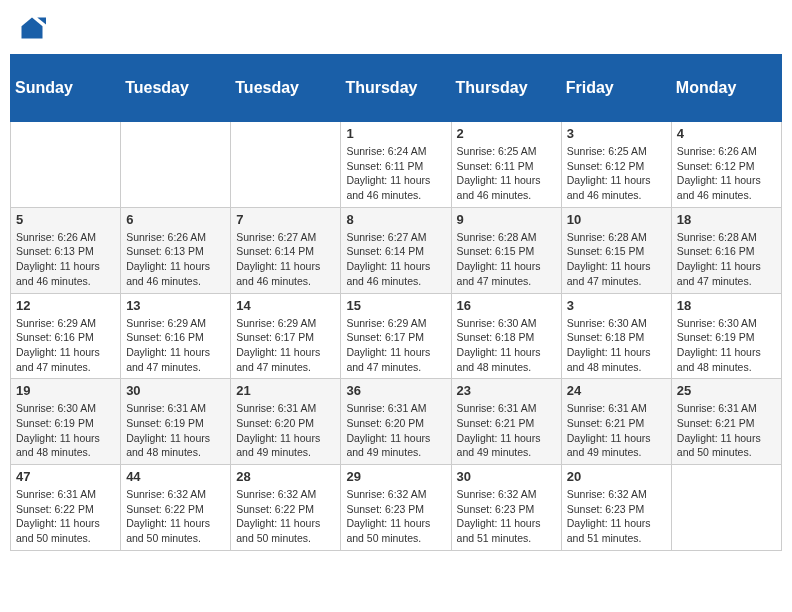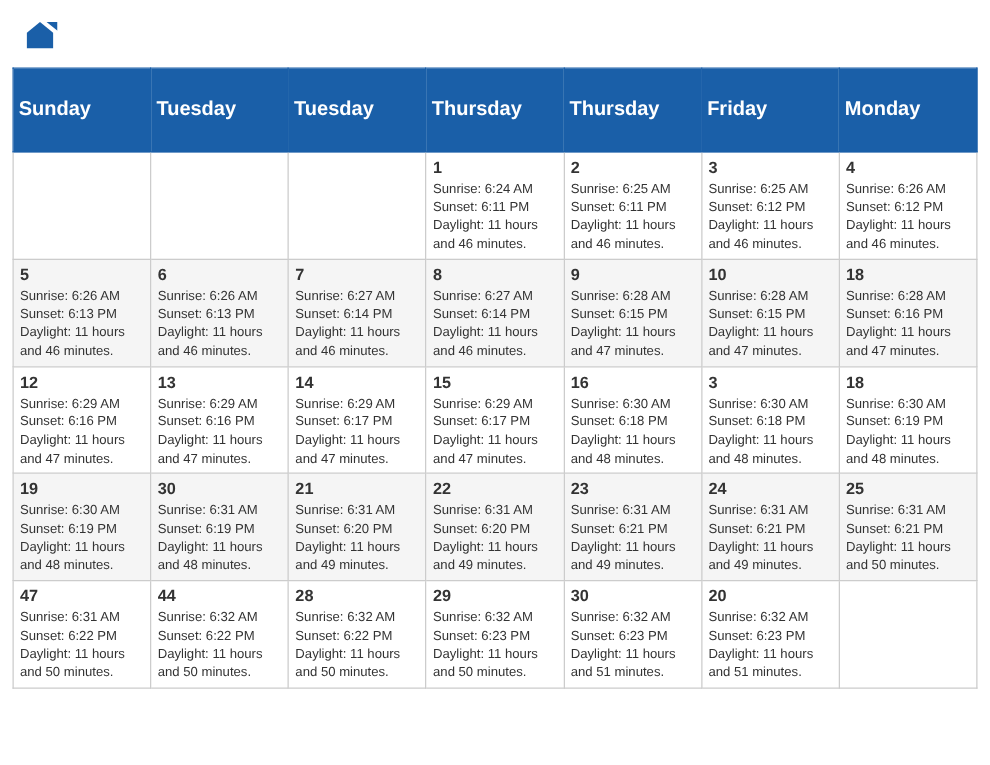--- a/index.html
+++ b/index.html
@@ -208,21 +208,21 @@
         </td>
         <td>
           <div class="day-number">30</div>
           <div class="day-info">Sunrise: 6:31 AM<br>Sunset: 6:19 PM<br>Daylight: 11 hours and 48 minutes.</div>
         </td>
         <td>
           <div class="day-number">21</div>
           <div class="day-info">Sunrise: 6:31 AM<br>Sunset: 6:20 PM<br>Daylight: 11 hours and 49 minutes.</div>
         </td>
         <td>
-          <div class="day-number">22</div>
+          <div class="day-number">36</div>
           <div class="day-info">Sunrise: 6:31 AM<br>Sunset: 6:20 PM<br>Daylight: 11 hours and 49 minutes.</div>
         </td>
         <td>
           <div class="day-number">23</div>
           <div class="day-info">Sunrise: 6:31 AM<br>Sunset: 6:21 PM<br>Daylight: 11 hours and 49 minutes.</div>
         </td>
         <td>
           <div class="day-number">24</div>
           <div class="day-info">Sunrise: 6:31 AM<br>Sunset: 6:21 PM<br>Daylight: 11 hours and 49 minutes.</div>
         </td>

